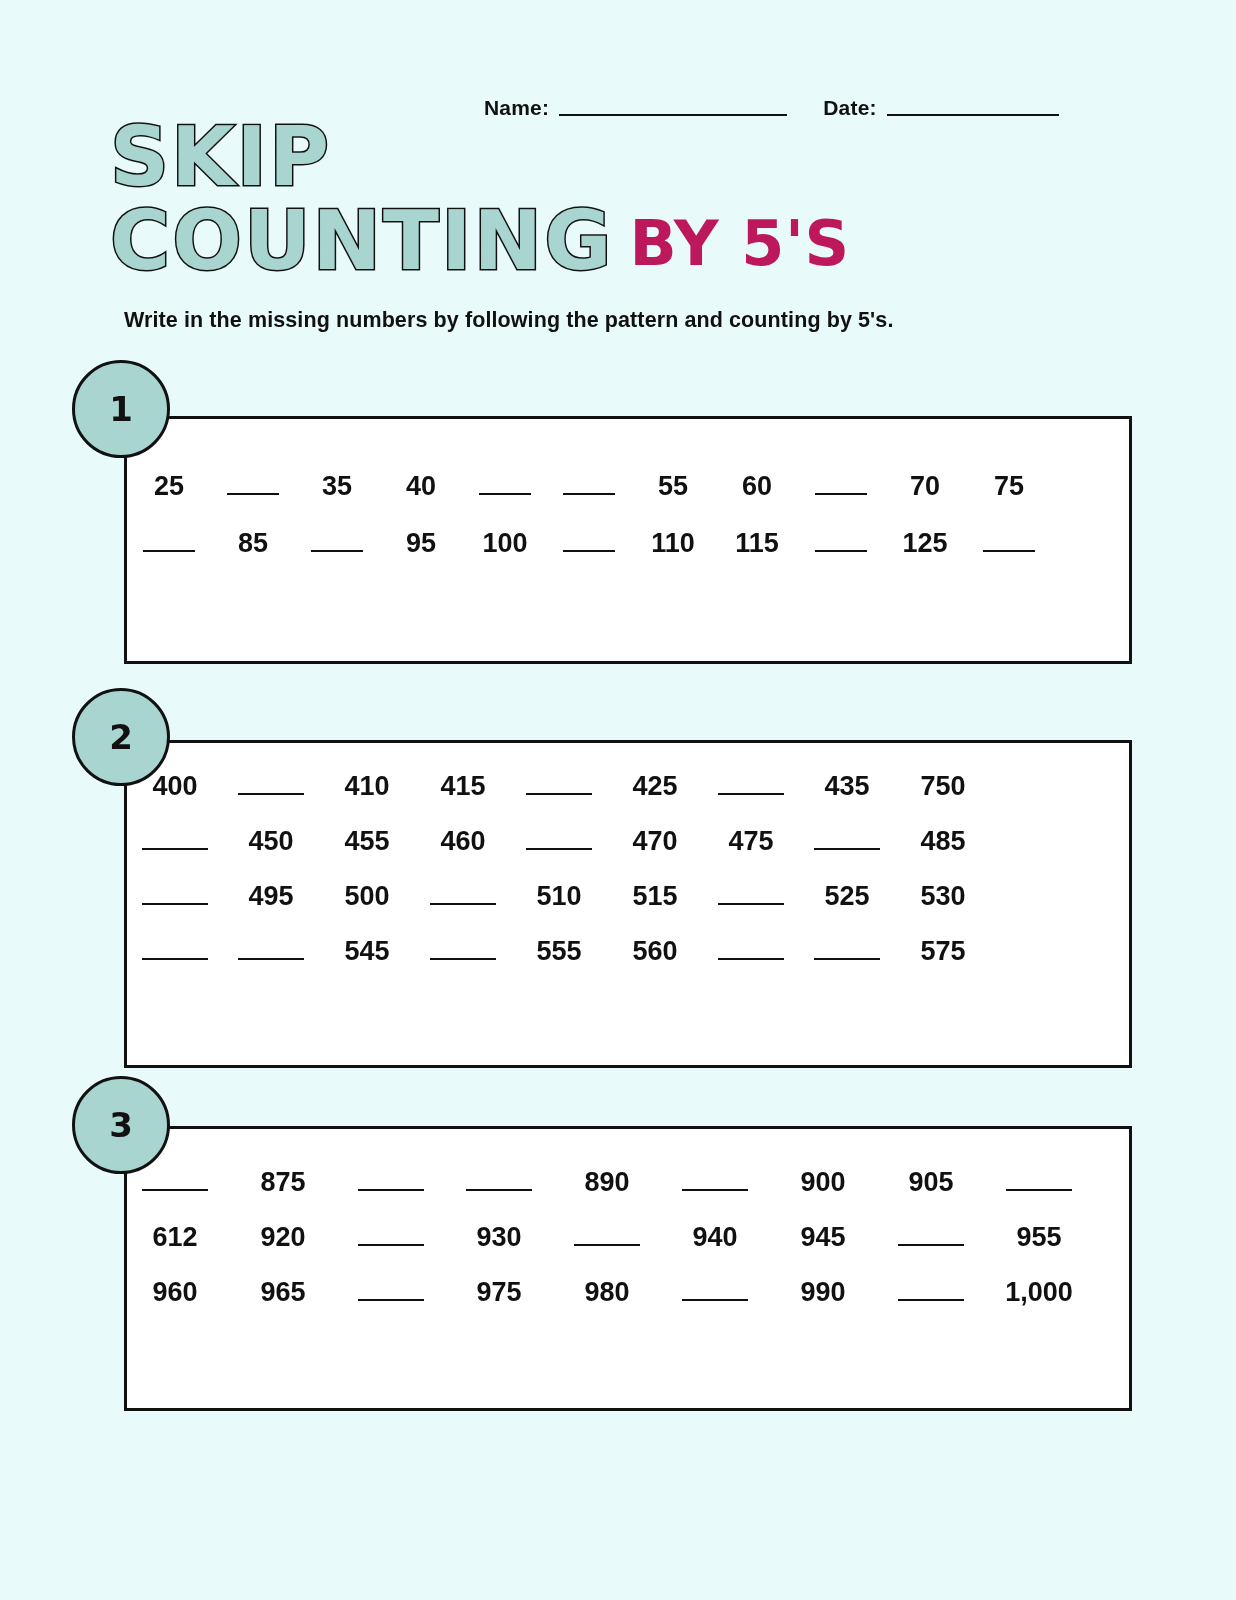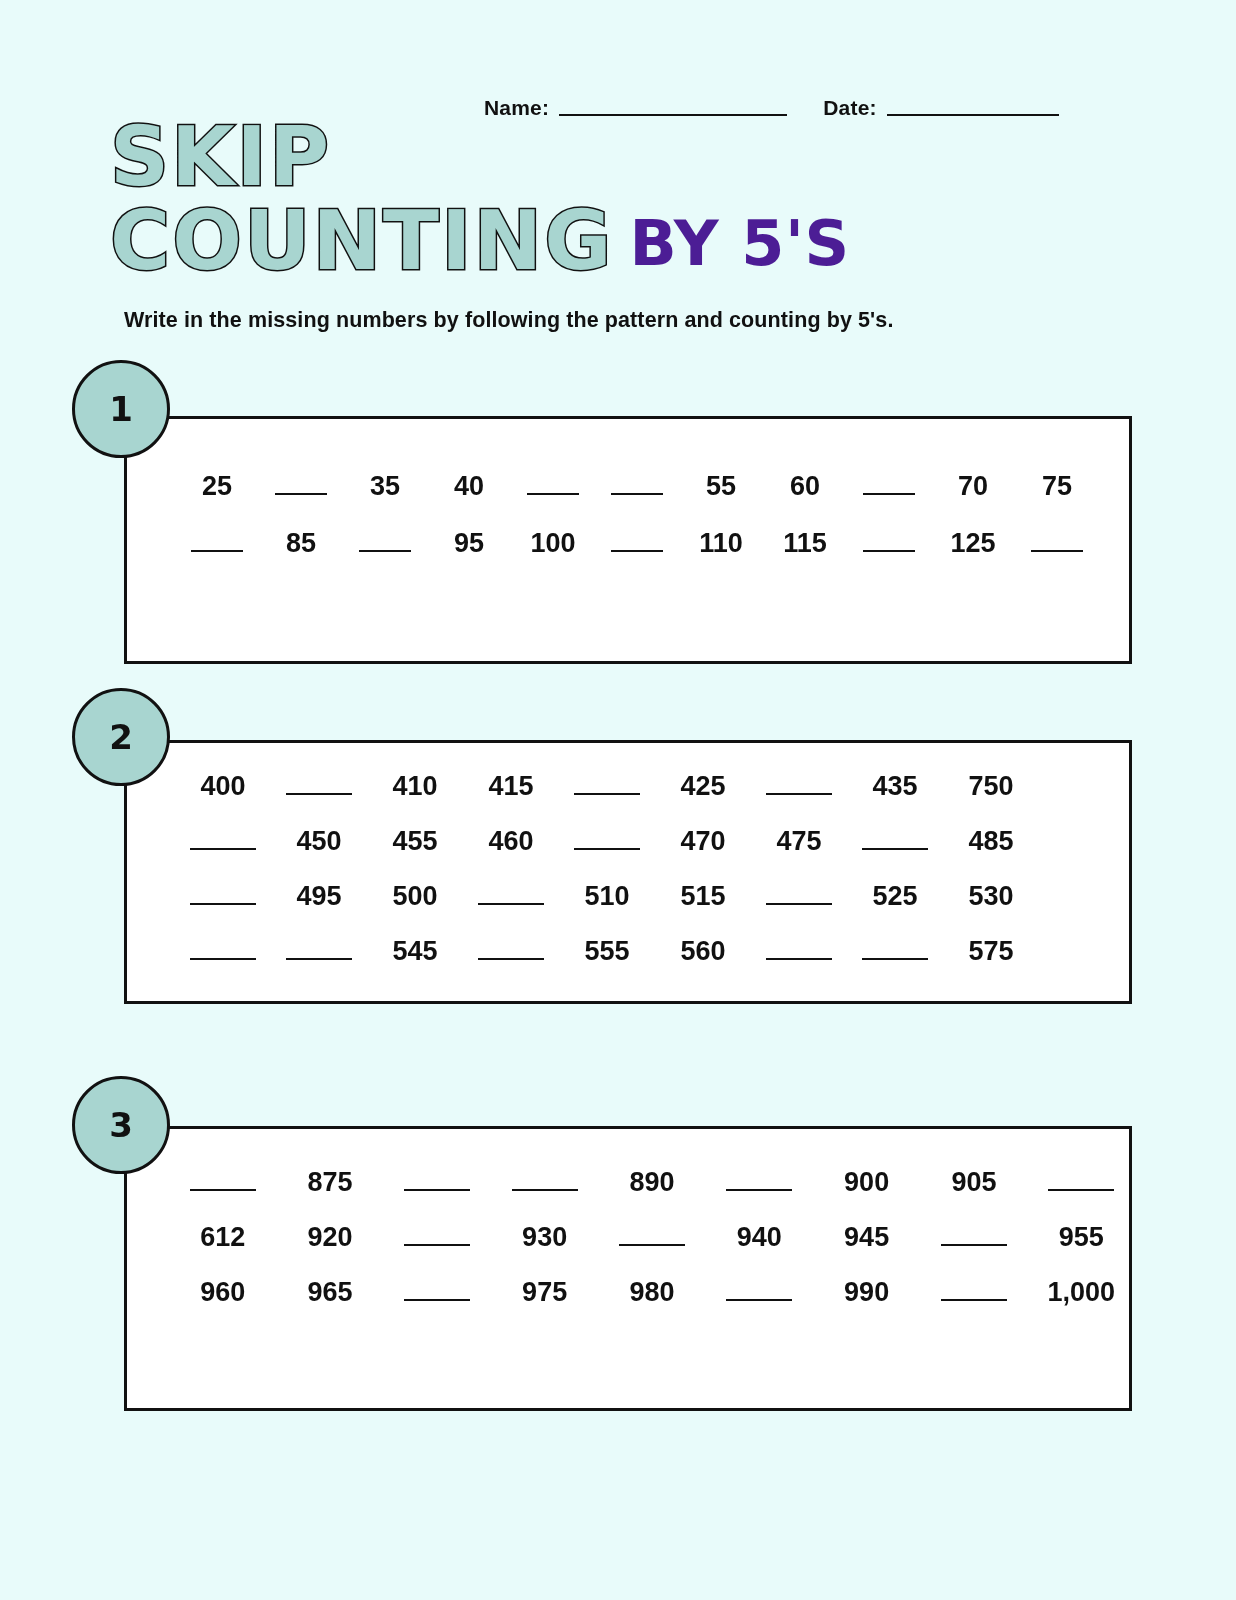--- a/index.html
+++ b/index.html
@@ -60,21 +60,21 @@
     paint-order: stroke fill;
     text-transform: uppercase;
   }
   .title-line-1 .outline-word { font-size: 82px; }
   .title-line-2 { margin-top: 6px; }
   .title-line-2 .outline-word { font-size: 82px; }
   .solid-word {
     font-family: "DejaVu Sans", sans-serif;
     font-weight: 700;
     font-size: 62px;
-    color: #4c1d95;
+    color: #be185d;
     margin-left: 16px;
     margin-bottom: 6px;
     letter-spacing: 0.5px;
   }
 
   .subtitle {
     position: absolute;
     left: 124px;
     top: 308px;
     font-size: 21.5px;
@@ -106,21 +106,20 @@
     color: #111111;
     z-index: 3;
   }
   .panel {
     position: absolute;
     left: 52px;
     background: #ffffff;
     border: 3px solid #111111;
     box-sizing: border-box;
     z-index: 1;
-    padding-left: 48px;
   }
   .rows {
     position: relative;
     padding: 0;
   }
   .row {
     display: flex;
     align-items: baseline;
     font-family: "Liberation Sans", sans-serif;
     font-weight: 700;
@@ -140,21 +139,21 @@
 
   
   #section-1 { left: 72px; top: 360px; width: 1060px; height: 305px; }
   #section-1 .panel { top: 56px; width: 1008px; height: 248px; }
   #section-1 .rows { padding: 52px 0 0 0; }
   #section-1 .row { margin-bottom: 26px; }
   #section-1 .cell { width: 84px; }
 
   
   #section-2 { left: 72px; top: 688px; width: 1060px; height: 370px; }
-  #section-2 .panel { top: 52px; width: 1008px; height: 264px; }
+  #section-2 .panel { top: 52px; width: 1008px; height: 328px; }
   #section-2 .rows { padding: 28px 0 0 0; }
   #section-2 .row { margin-bottom: 24px; }
   #section-2 .cell { width: 96px; }
 
   
   #section-3 { left: 72px; top: 1076px; width: 1060px; height: 340px; }
   #section-3 .panel { top: 50px; width: 1008px; height: 285px; }
   #section-3 .rows { padding: 38px 0 0 0; }
   #section-3 .row { margin-bottom: 24px; gap: 12px; }
   #section-3 .cell { width: 96px; }

